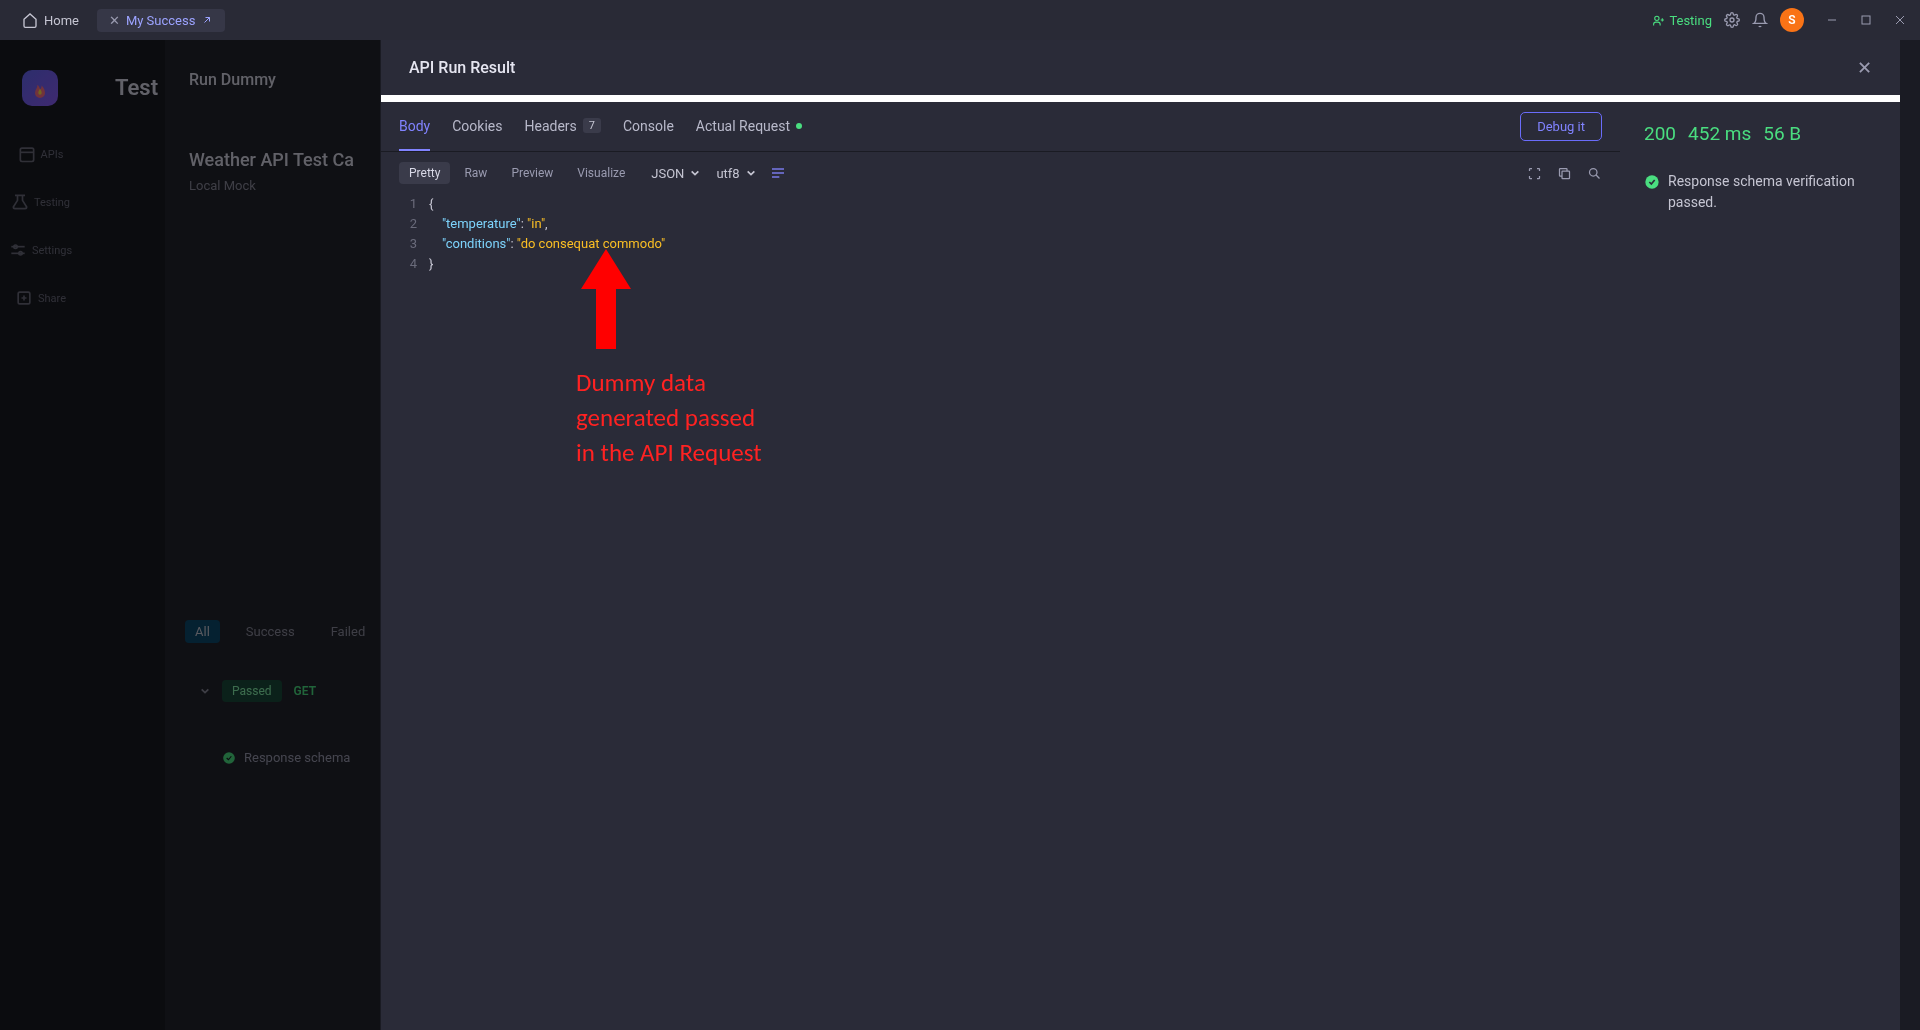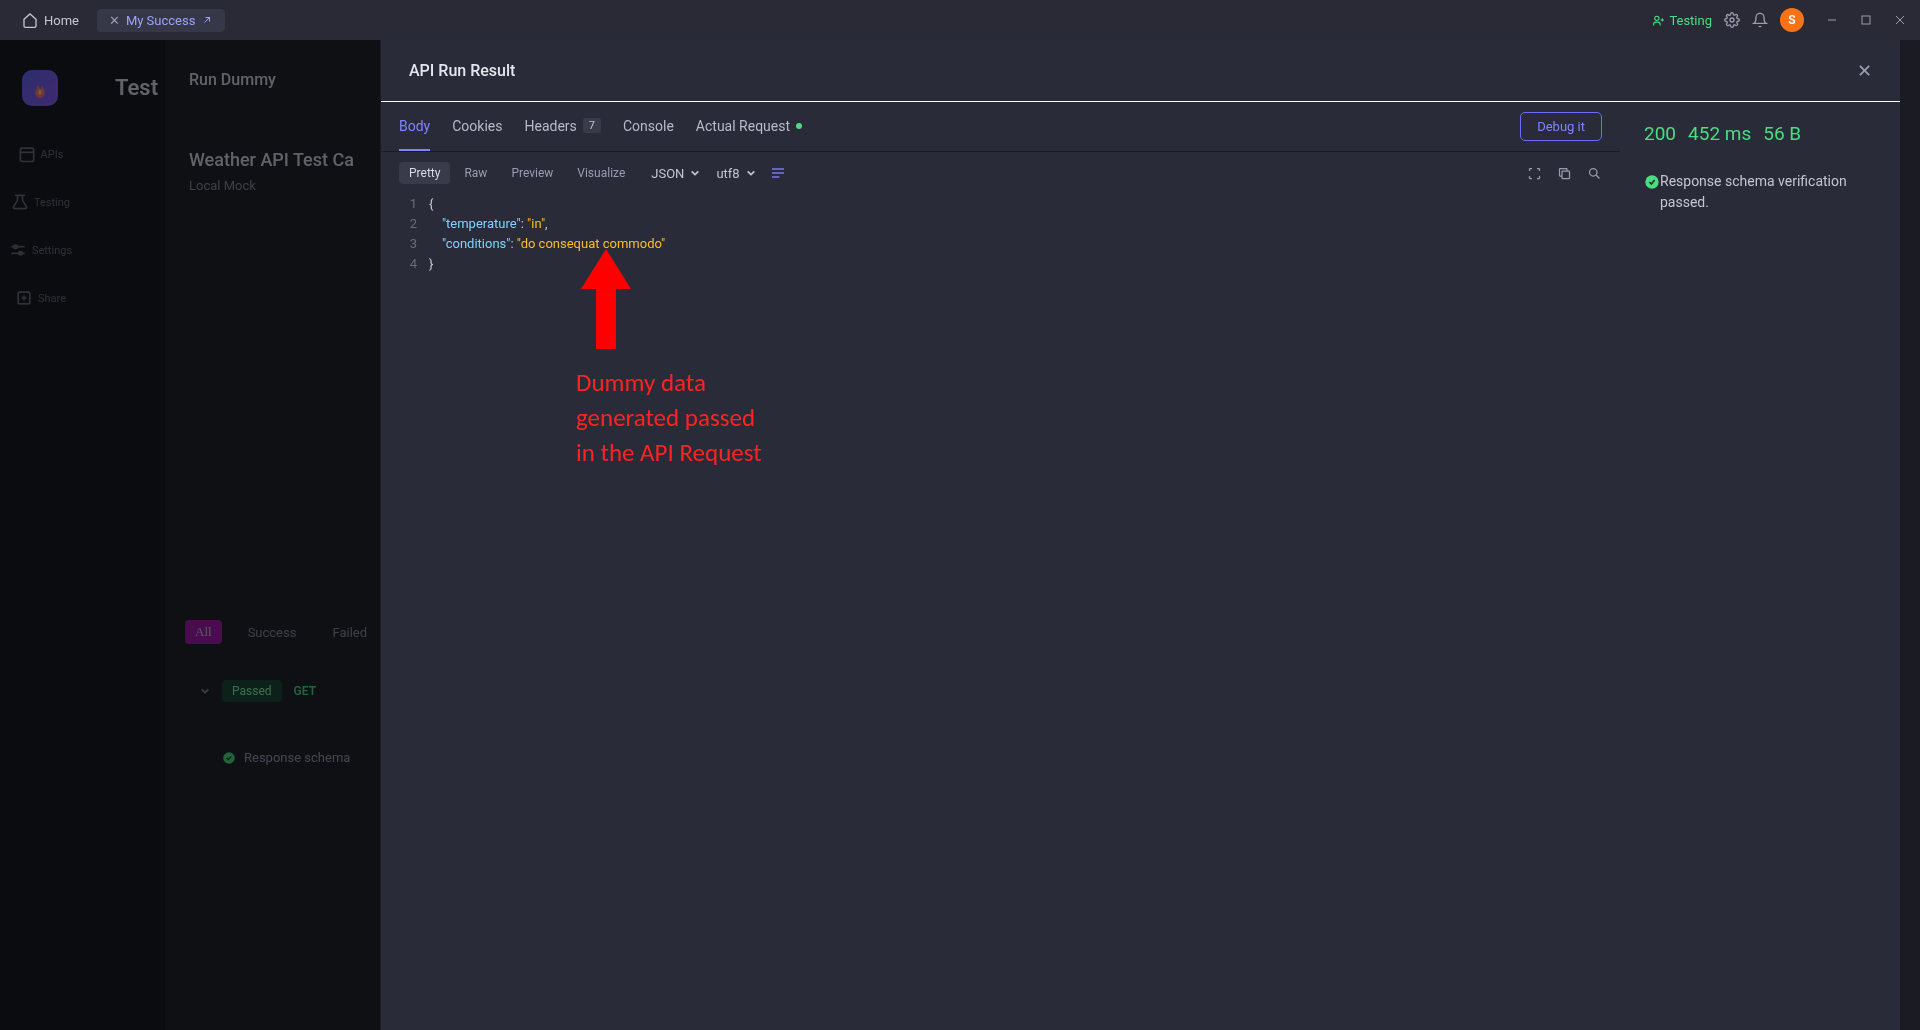--- a/index.html
+++ b/index.html
@@ -30,30 +30,30 @@
 
 
 .runcase-panel { position: absolute; top: 40px; left: 165px; width: 215px; height: calc(100% - 40px); background: #23242e; padding: 30px 24px; }
 .runcase-title { font-size: 16px; color: #d8d8e6; font-weight: 500; }
 .runcase-subtitle { font-size: 18px; color: #d8d8e6; margin-top: 60px; font-weight: 500; }
 .runcase-mock { font-size: 13px; color: #8a8b9b; margin-top: 8px; }
 
 
 .filter-tabs { position: absolute; top: 620px; left: 185px; display: flex; gap: 16px; font-size: 13px; align-items: center; }
 .filter-tab { color: #8a8b9b; cursor: pointer; padding: 4px 10px; border-radius: 4px; }
-.filter-tab.active { background: #a21caf; color: #c5c5d2; font-family: Liberation Serif, serif; }
+.filter-tab.active { background: #0c4a6e; color: #c5c5d2; }
 
 .result-row { position: absolute; top: 680px; left: 200px; display: flex; align-items: center; gap: 12px; font-size: 13px; }
 .passed-badge { background: #1a4a3a; color: #86efac; padding: 4px 10px; border-radius: 4px; font-size: 12px; }
 .get-method { color: #4ade80; font-size: 12px; font-weight: 600; }
 .result-schema-row { position: absolute; top: 750px; left: 222px; display: flex; align-items: center; gap: 8px; font-size: 13px; color: #9a9bb0; }
 
 
 .modal { position: absolute; top: 40px; left: 380px; width: 1520px; height: calc(100% - 40px); background: #2a2b38; z-index: 10; display: flex; flex-direction: column; border-left: 1px solid #1a1b23; }
-.modal-header { height: 62px; display: flex; align-items: center; justify-content: space-between; padding: 0 28px; border-bottom: 1px solid #ffffff; }
+.modal-header { height: 62px; display: flex; align-items: center; justify-content: space-between; padding: 0 28px; border-bottom: 7px solid #ffffff; }
 .modal-title { font-size: 16px; color: #e5e5f0; font-weight: 500; }
 .modal-close { color: #9a9bb0; cursor: pointer; font-size: 18px; }
 
 .modal-body { flex: 1; display: flex; }
 .response-area { flex: 1; display: flex; flex-direction: column; }
 .side-panel { width: 280px; padding: 20px 24px; }
 
 
 .tabs-row { display: flex; align-items: center; padding: 0 18px; height: 50px; gap: 22px; border-bottom: 1px solid #1a1b23; }
 .tab { font-size: 14px; color: #b8b9ca; cursor: pointer; height: 100%; display: flex; align-items: center; gap: 6px; border-bottom: 2px solid transparent; }
@@ -82,21 +82,21 @@
 .colon { color: #c5c5d2; }
 
 
 .annotation { position: absolute; top: 50px; left: 195px; z-index: 20; pointer-events: none; }
 .arrow-svg { width: 60px; height: 110px; }
 .annotation-text { font-family: Calibri, sans-serif; color: #ff2222; font-size: 25px; line-height: 1.4; margin-top: 8px; font-weight: 400; }
 
 
 .stats-row { display: flex; gap: 12px; font-size: 19px; margin-bottom: 26px; }
 .stat { color: #4ade80; }
-.schema-ok { display: flex; align-items: flex-start; font-size: 14px; color: #c5c5d2; line-height: 1.5; }
+.schema-ok { display: flex; align-items: flex-start; gap: 8px; font-size: 14px; color: #c5c5d2; line-height: 1.5; }
 .schema-ok svg { flex-shrink: 0; margin-top: 3px; }
 
 .icon-svg { width: 16px; height: 16px; }
 .chevron-small { width: 10px; height: 10px; }
 </style>
 </head>
 <body>
 
 <div class="topbar">
   <div class="topbar-left">

